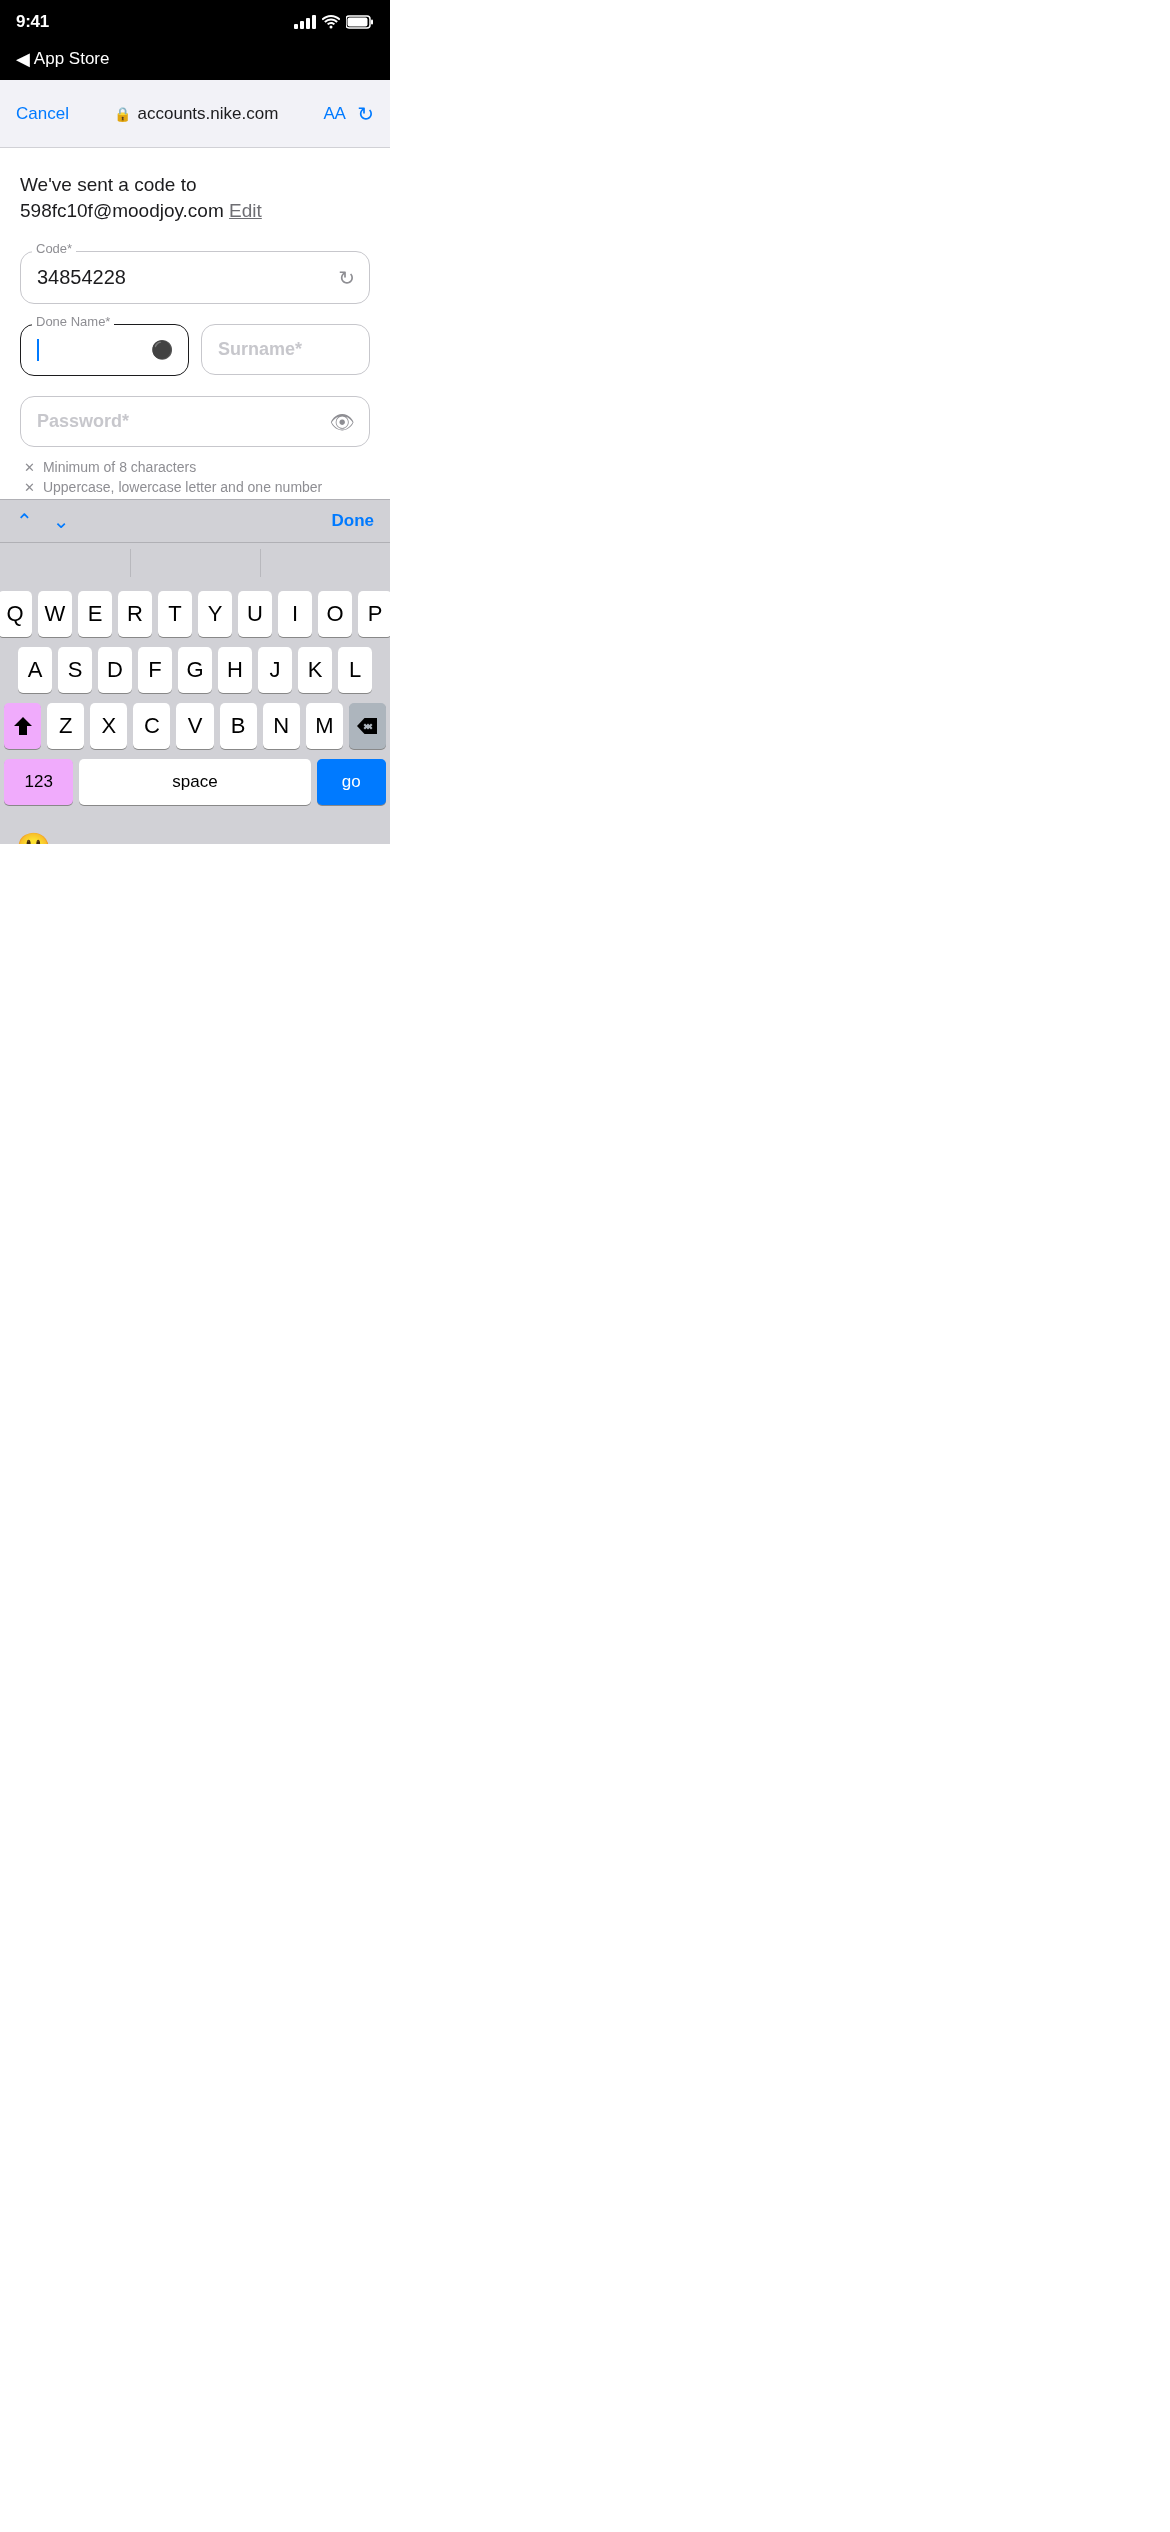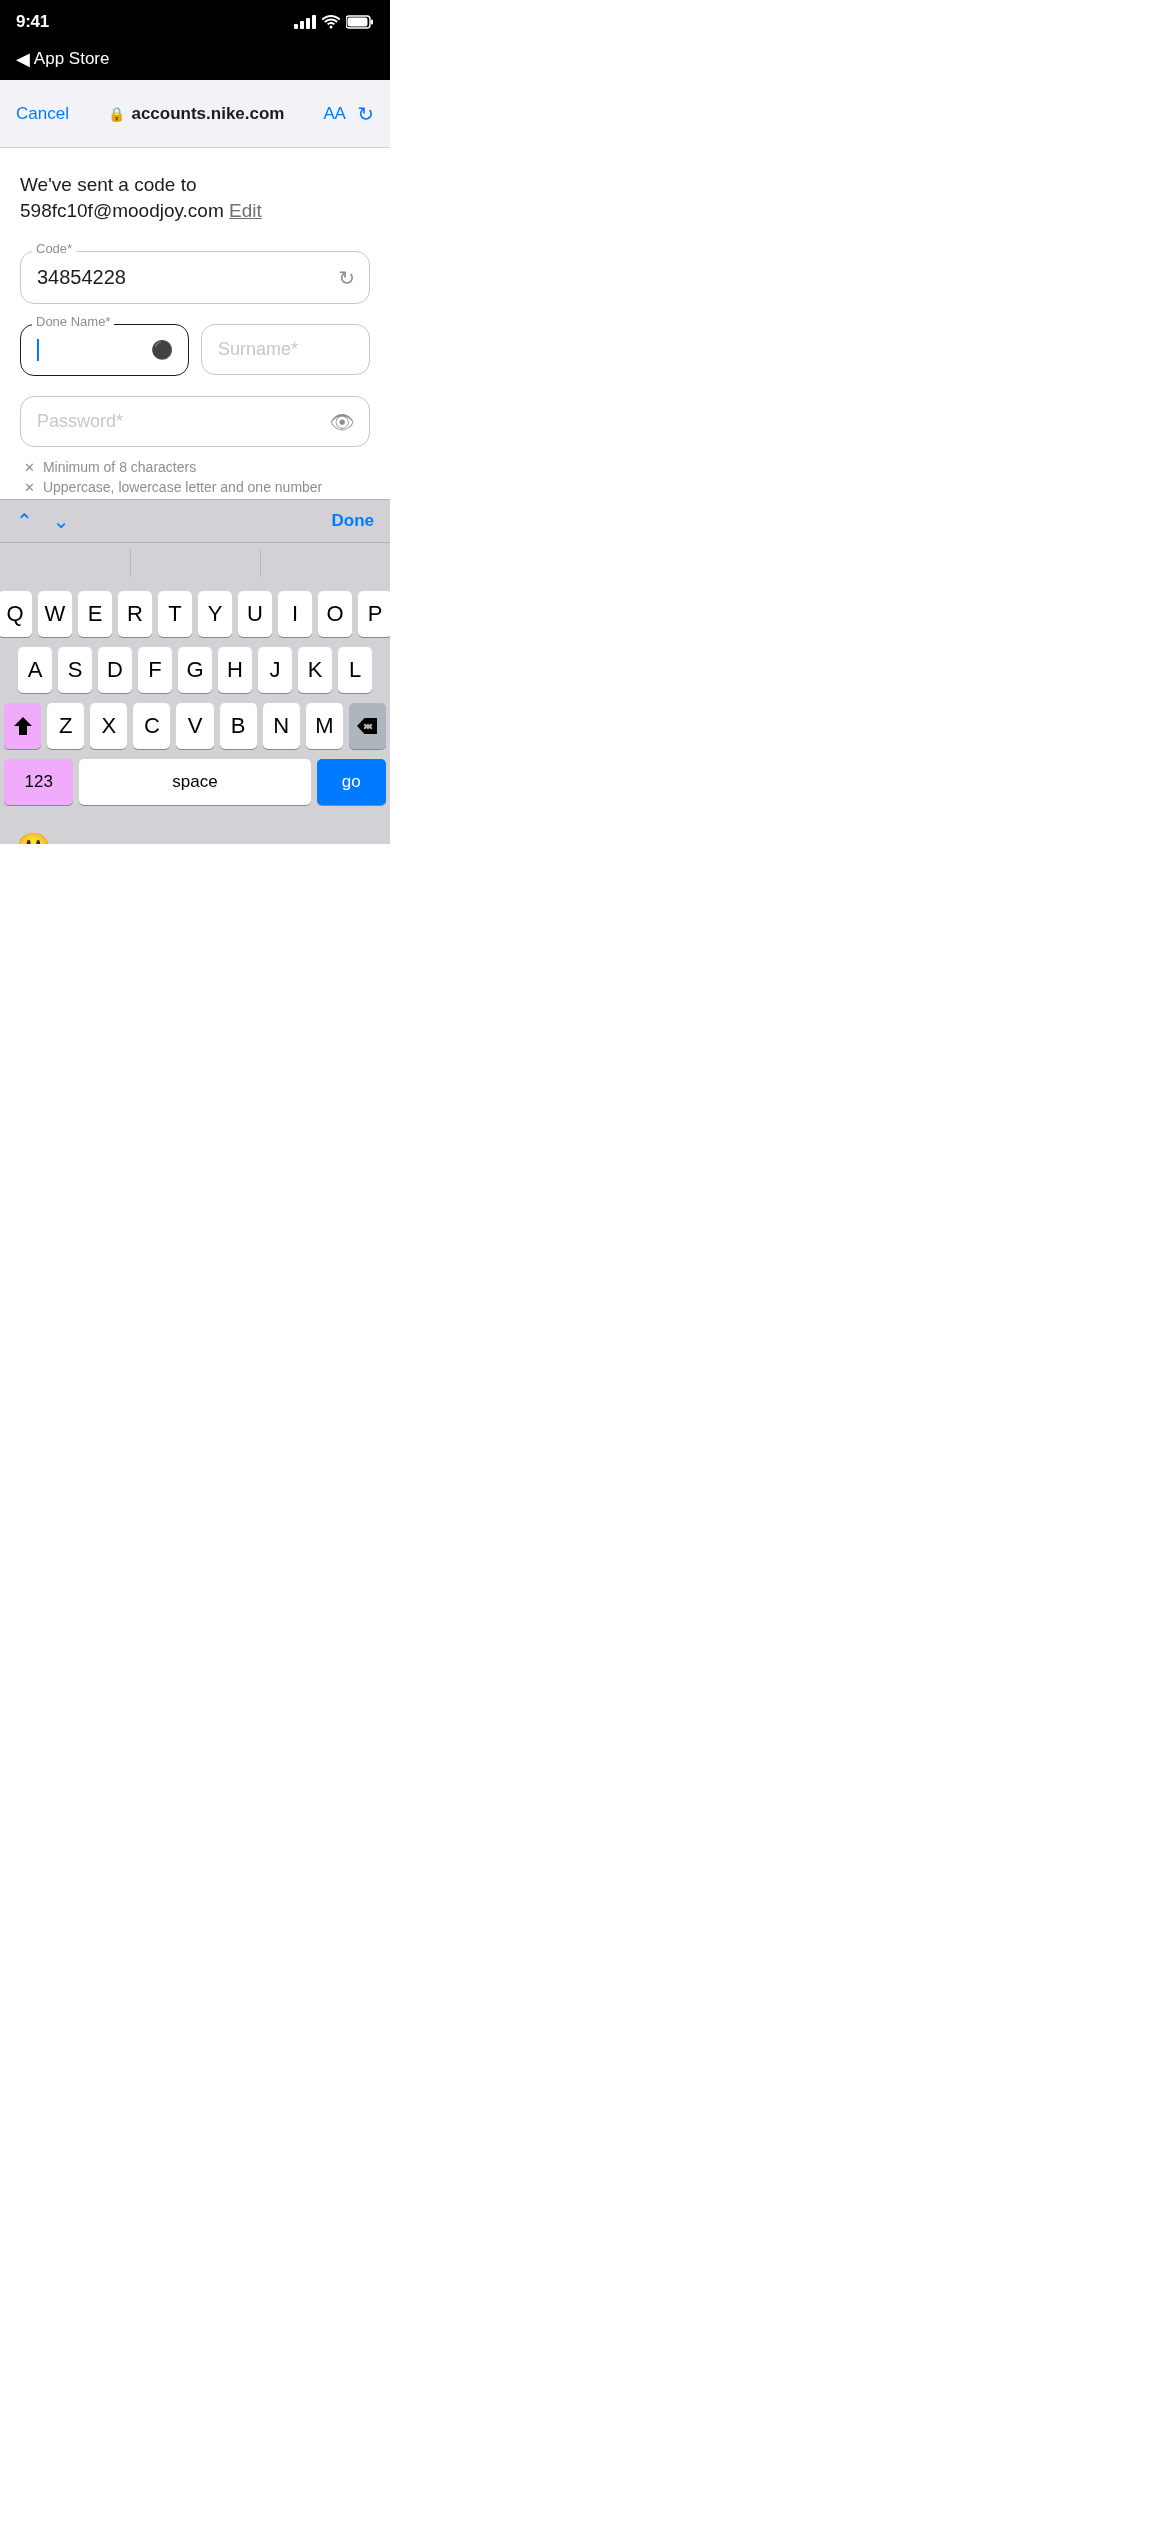--- a/index.html
+++ b/index.html
@@ -83,21 +83,21 @@
       align-items: center;
       justify-content: center;
       gap: 6px;
     }
     .lock-icon {
       font-size: 14px;
       color: #1c1c1e;
     }
     .url-text {
       font-size: 17px;
-      font-weight: 700;
+      font-weight: 400;
       color: #1c1c1e;
     }
     .browser-actions {
       display: flex;
       align-items: center;
       gap: 12px;
       flex-shrink: 0;
     }
     .aa-text {
       color: #007aff;
@@ -154,20 +154,21 @@
       border-color: #1c1c1e;
     }
     .field-value {
       font-size: 20px;
       color: #1c1c1e;
       font-weight: 400;
     }
     .field-placeholder {
       font-size: 18px;
       color: #c7c7cc;
+      font-weight: bold;
     }
     .field-icon {
       position: absolute;
       right: 14px;
       top: 50%;
       transform: translateY(-50%);
       color: #8e8e93;
       font-size: 20px;
     }
 

